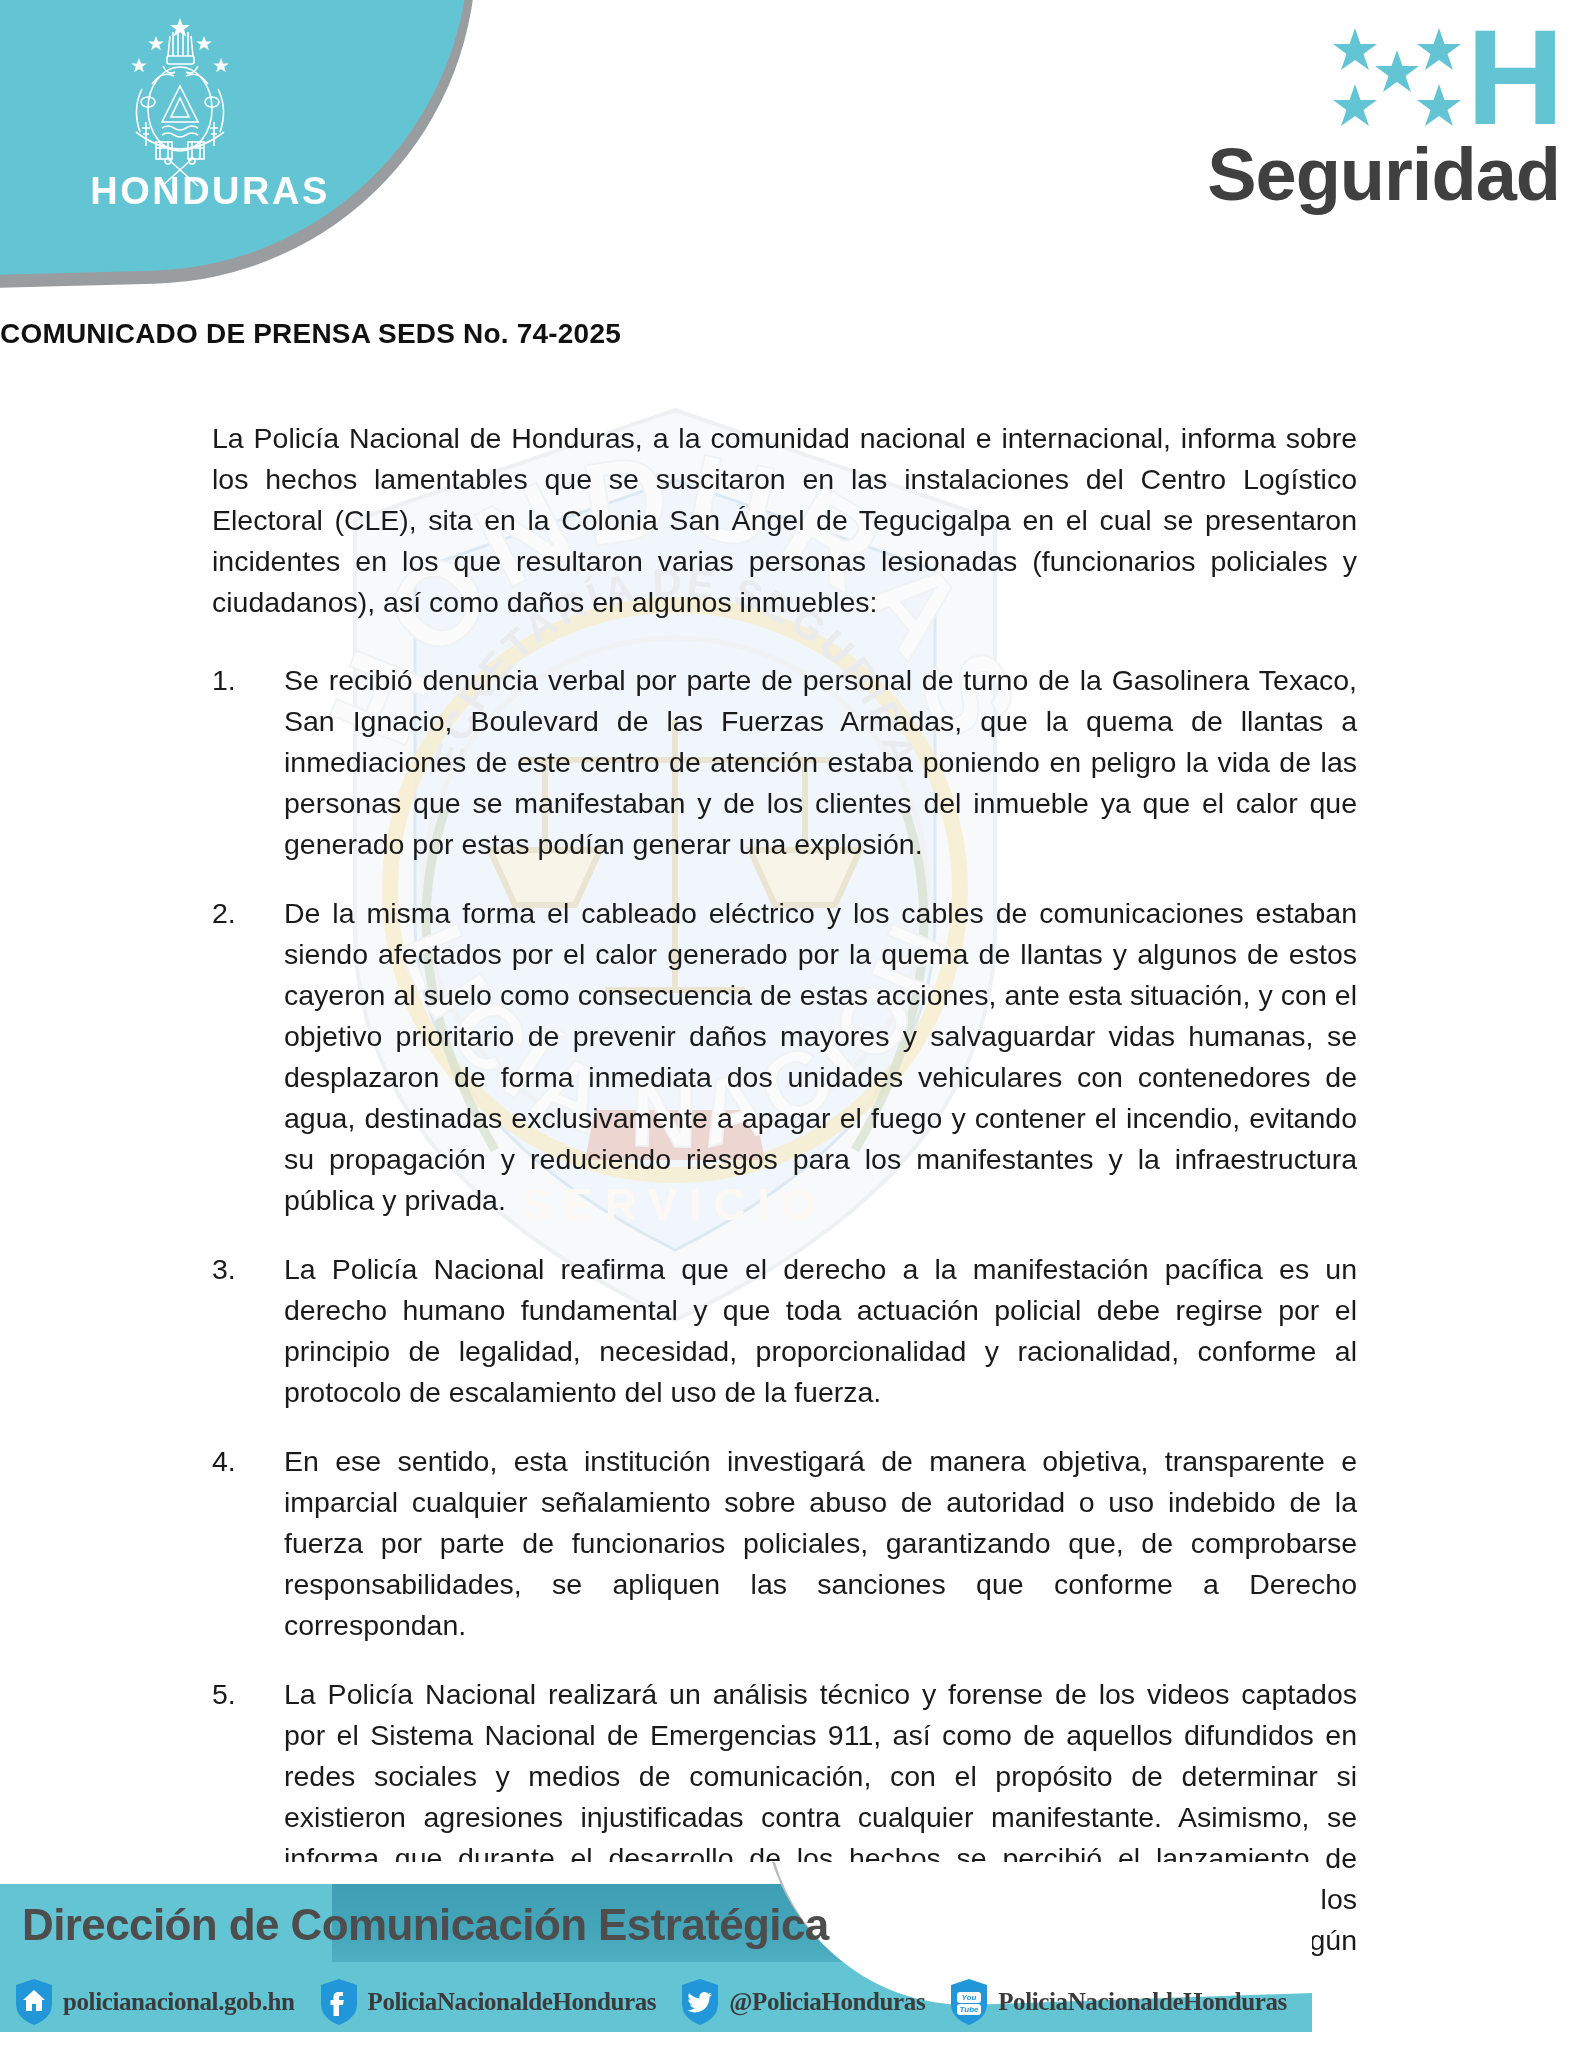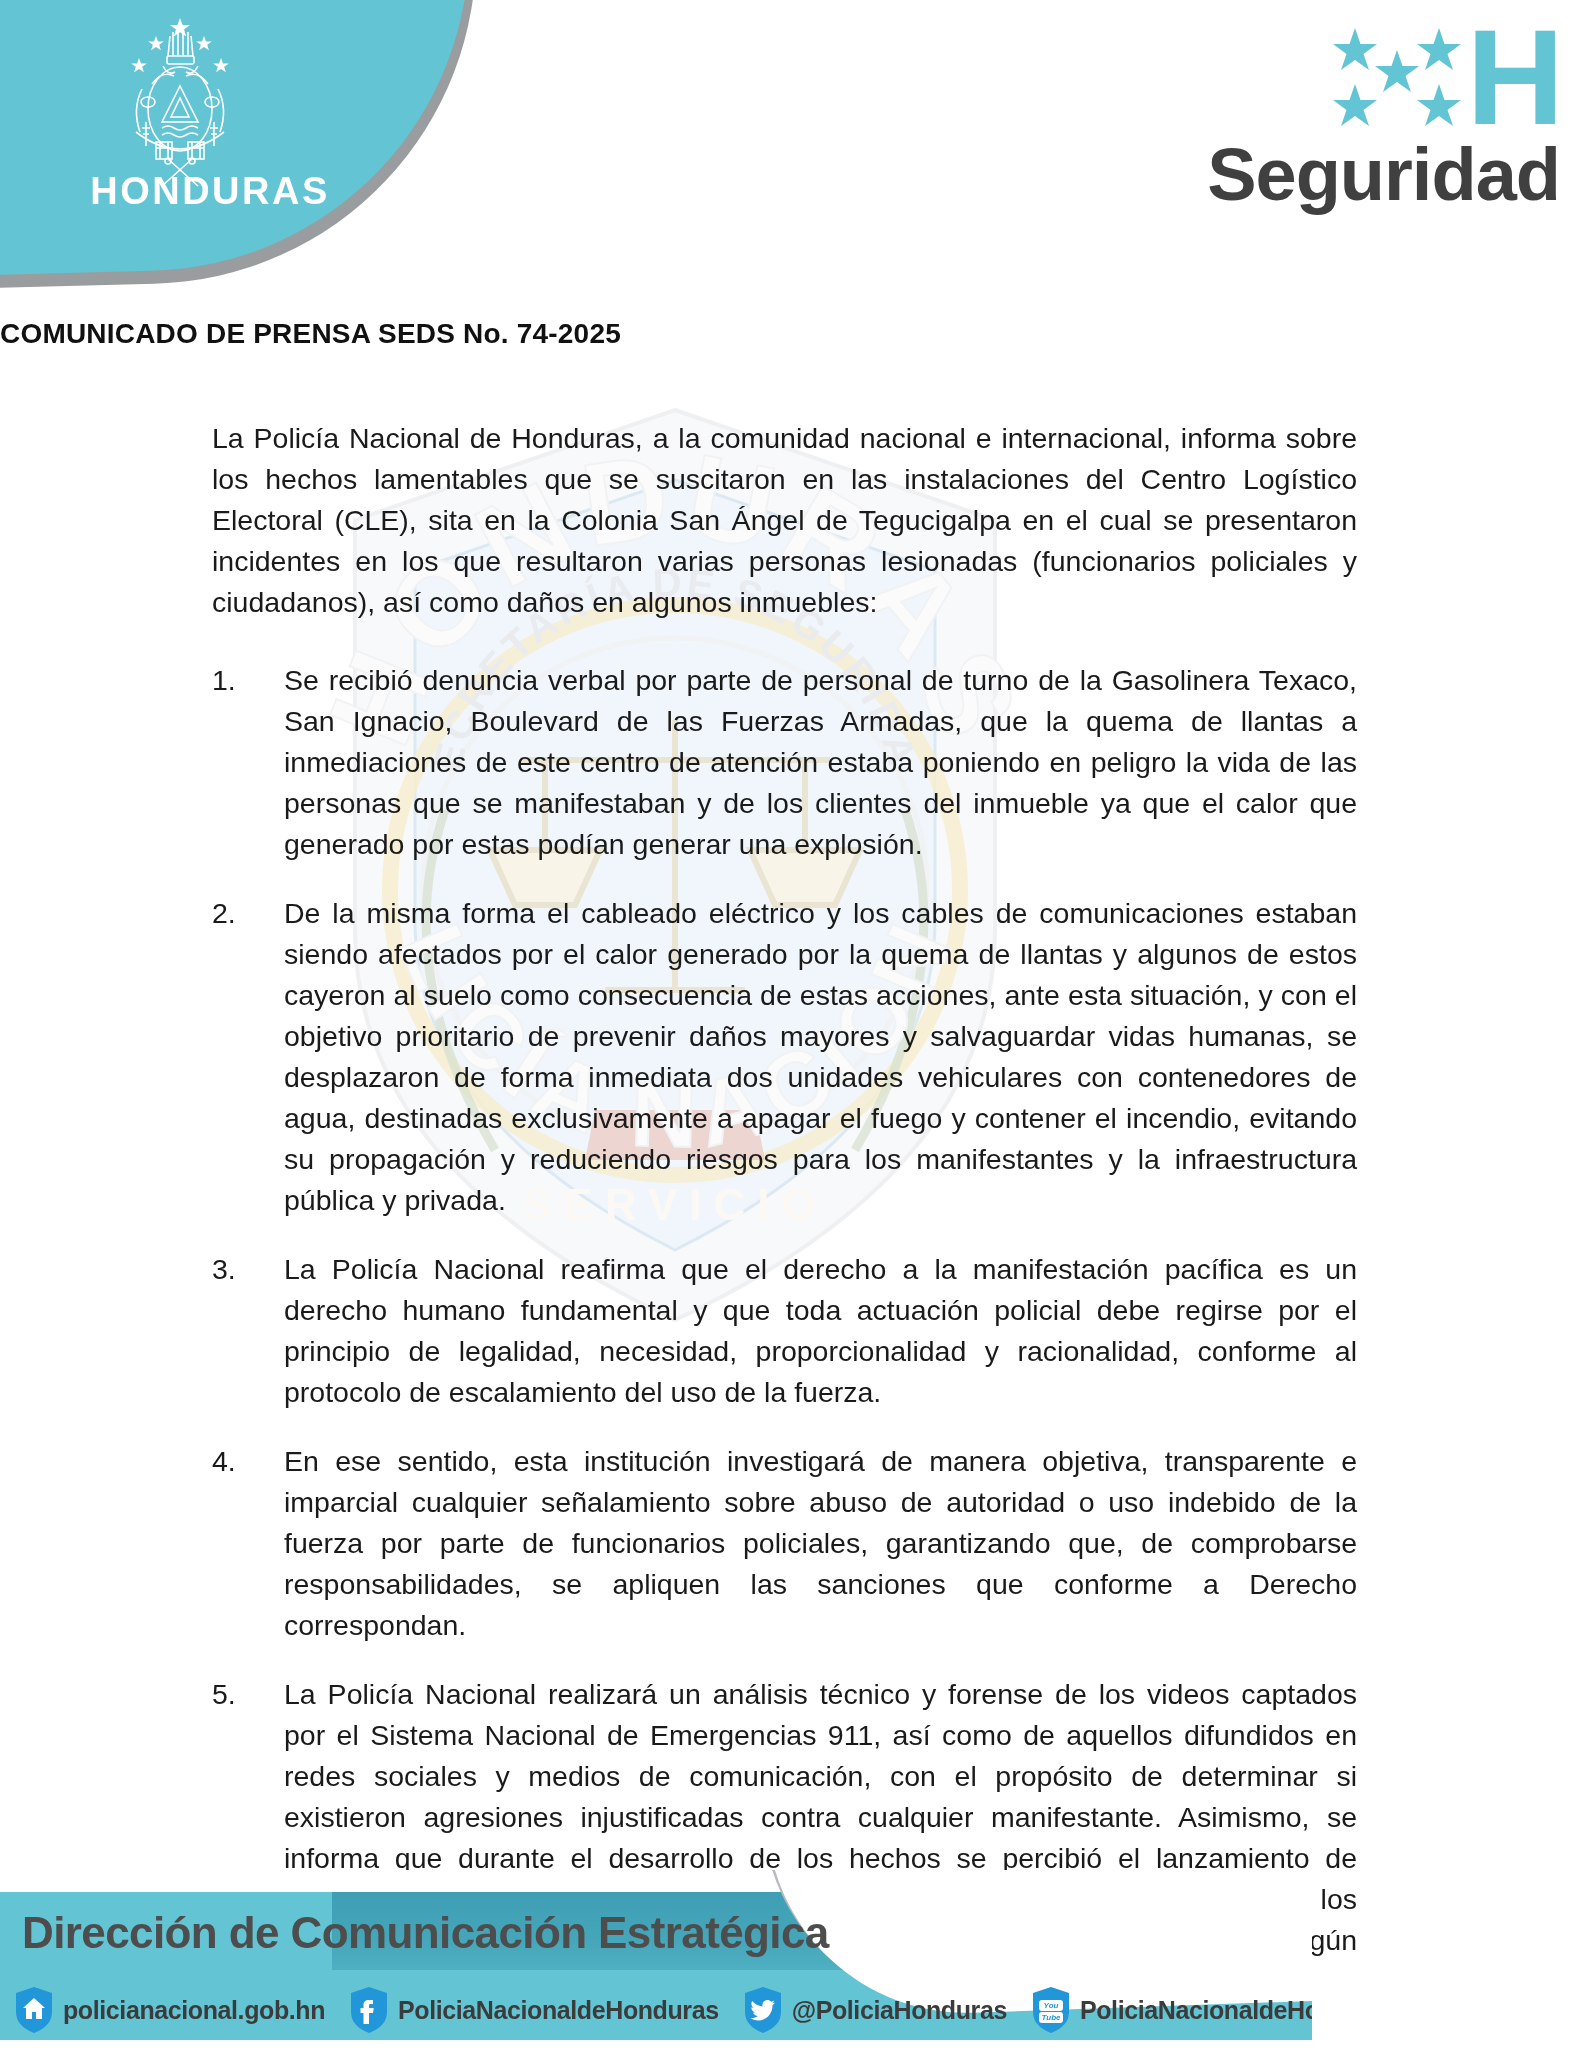--- a/index.html
+++ b/index.html
@@ -186,21 +186,21 @@
     color: #1a1a1a;
     text-align: justify;
     text-justify: inter-word;
     font-family: "Liberation Sans", sans-serif;
   }
 
   
   .footer {
     position: absolute;
     left: 0;
-    bottom: 8px;
+    bottom: 16px;
     width: 1312px;
     height: 170px;
     z-index: 5;
     overflow: hidden;
     padding-left: 20px;
   }
   .footer-bg {
     position: absolute;
     left: 0; bottom: 0;
     width: 1582px;
@@ -275,21 +275,21 @@
     width: 40px;
     height: 48px;
     flex: 0 0 40px;
     font-style: italic;
   }
   .shield svg { width: 100%; height: 100%; display: block; }
   .social-label {
     font-size: 25px;
     font-weight: 700;
     color: #3b3b3b;
-    font-family: Liberation Sans, sans-serif;
+    font-family: Liberation Serif, serif;
     letter-spacing: -0.4px;
     white-space: nowrap;
   }
 </style>
 </head>
 <body>
 
 <div class="page">
 
   <div class="watermark">

